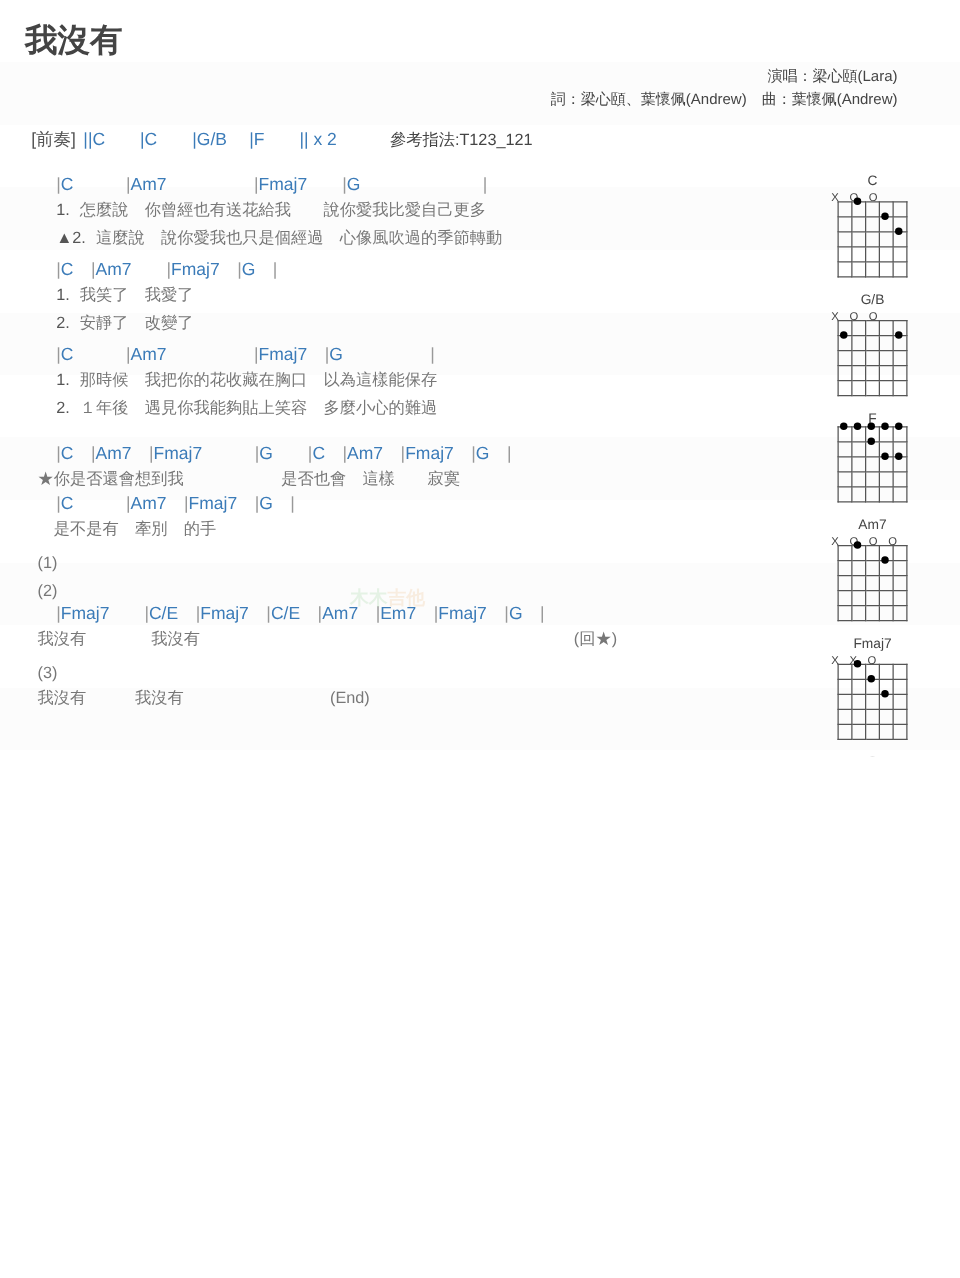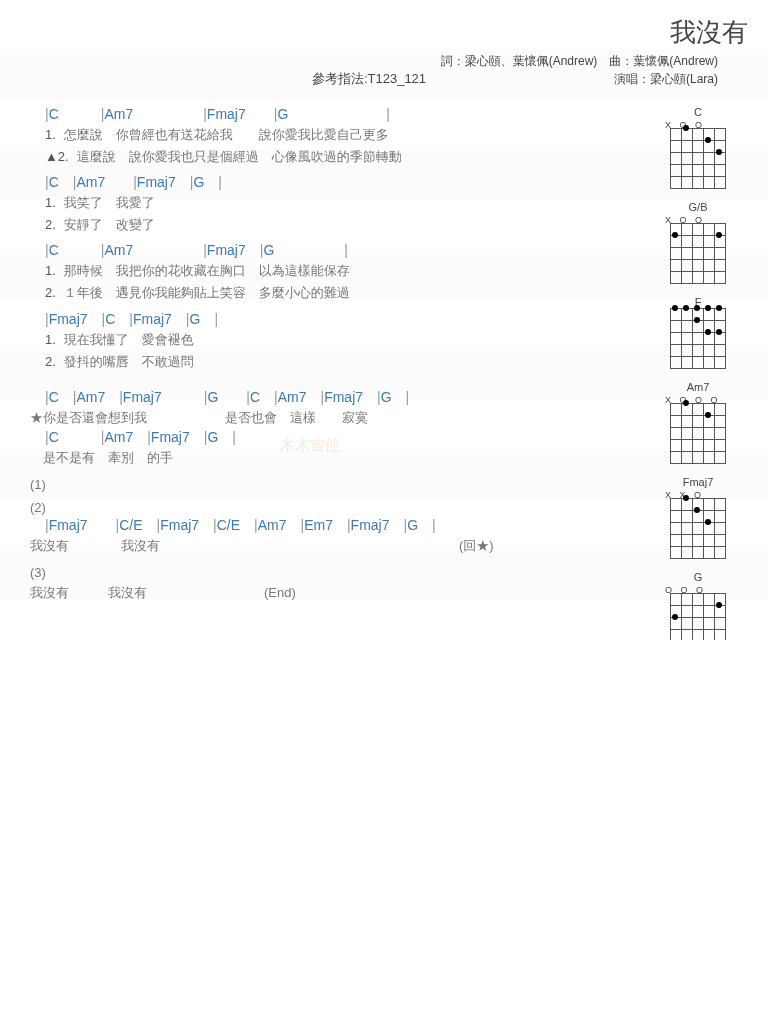--- a/index.html
+++ b/index.html
@@ -1,18 +1,18 @@
 <!DOCTYPE html>
 <html><head>
 <meta charset="utf-8">
 <style>
 body{margin:0;font-family:"Microsoft JhengHei","Heiti TC",sans-serif;background:#fff;color:#444;font-size:13px;width:768px}
 .page{position:relative;padding:15px 20px 30px;background:repeating-linear-gradient(#fff,#fff 50px,#fcfcfc 50px,#fcfcfc 100px)}
 .hdr-left{position:absolute;top:15px;left:60px;line-height:1.4}
-.title{text-align:right;font-size:26px;font-weight:400;margin:0 0 2px}
+.title{text-align:left;font-size:26px;font-weight:700;margin:0 0 2px}
 .hdr-right{text-align:right;font-size:12px;line-height:1.5;margin-right:30px}
 .intro{margin-top:15px;font-size:14px;margin-left:5px}
 .ref{text-align:center;font-size:13px;margin:-18px 30px 18px 0}
 .content{position:relative}
 .diags{position:absolute;right:15px;top:0;width:70px}
 .diag{margin-bottom:12px;text-align:center}
 .diag .nm{font-size:11px;margin-bottom:2px}
 .fret{border-collapse:collapse;margin:0 auto}
 .fret td{width:8px;height:9px;border:1px solid #555;position:relative}
 .dot{position:absolute;top:-4px;left:1px;width:6px;height:6px;background:#000;border-radius:50%}
@@ -27,22 +27,26 @@
 .wm{position:absolute;left:260px;top:330px;font-size:15px;font-weight:bold;opacity:.15;pointer-events:none}
 .wm1{color:#6bbd6b}
 .wm2{color:#e89b4a}
 </style>
 </head>
 <body>
 
 <div class="page">
  <h1 class="title">我沒有</h1>
  <div class="hdr-right">
+  <div>演唱：梁心頤(Lara)</div>
   <div>詞：梁心頤、葉懷佩(Andrew)　曲：葉懷佩(Andrew)</div>
-  <div>演唱：梁心頤(Lara)</div>
+ </div>
+ <div class="intro">
+  <span style="color:#555">[前奏]</span>
+  <span class="ch" style="padding-left:2px">||C　　|C　　|G/B　 |F　　|| x 2</span>
  </div>
  <div class="ref">參考指法:T123_121</div>
 
  <div class="content">
   <div class="wm"><span class="wm1">木木</span><span class="wm2">吉他</span></div>
   <div class="diags" id="diags">
         <div class="diag">
           <div class="nm">C</div>
           <div class="xo">X   O O</div>
           <table class="fret">
@@ -444,25 +448,20 @@
         <div class="blk">
           <div class="ch"><span class="bar">|</span>C　<span class="bar">|</span>Am7　　<span class="bar">|</span>Fmaj7　<span class="bar">|</span>G　<span class="bar">|</span></div>
           <div class="lyr"><span class="pre">1.</span>我笑了　我愛了</div>
           <div class="lyr"><span class="pre">2.</span>安靜了　改變了</div>
         </div>
         <div class="blk">
           <div class="ch"><span class="bar">|</span>C　　　<span class="bar">|</span>Am7　　　　　<span class="bar">|</span>Fmaj7　<span class="bar">|</span>G　　　　　<span class="bar">|</span></div>
           <div class="lyr"><span class="pre">1.</span>那時候　我把你的花收藏在胸口　以為這樣能保存</div>
           <div class="lyr"><span class="pre">2.</span>１年後　遇見你我能夠貼上笑容　多麼小心的難過</div>
         </div>
-        <div class="blk">
-          <div class="ch"><span class="bar">|</span>Fmaj7　<span class="bar">|</span>C　<span class="bar">|</span>Fmaj7　<span class="bar">|</span>G　<span class="bar">|</span></div>
-          <div class="lyr"><span class="pre">1.</span>現在我懂了　愛會褪色</div>
-          <div class="lyr"><span class="pre">2.</span>發抖的嘴唇　不敢過問</div>
-        </div>
         <div class="blk" style="margin-top:16px">
           <div class="ch"><span class="bar">|</span>C　<span class="bar">|</span>Am7　<span class="bar">|</span>Fmaj7　　　<span class="bar">|</span>G　　<span class="bar">|</span>C　<span class="bar">|</span>Am7　<span class="bar">|</span>Fmaj7　<span class="bar">|</span>G　<span class="bar">|</span></div>
           <div class="lyr" style="padding-left:5px">★你是否還會想到我　　　　　　是否也會　這樣　　寂寞</div>
           <div class="ch"><span class="bar">|</span>C　　　<span class="bar">|</span>Am7　<span class="bar">|</span>Fmaj7　<span class="bar">|</span>G　<span class="bar">|</span></div>
           <div class="lyr" style="padding-left:5px">　是不是有　牽別　的手</div>
         </div>
         <div class="sec">(1)</div>
         <div class="sec">(2)</div>
         <div class="blk">
           <div class="ch"><span class="bar">|</span>Fmaj7　　<span class="bar">|</span>C/E　<span class="bar">|</span>Fmaj7　<span class="bar">|</span>C/E　<span class="bar">|</span>Am7　<span class="bar">|</span>Em7　<span class="bar">|</span>Fmaj7　<span class="bar">|</span>G　<span class="bar">|</span></div>

